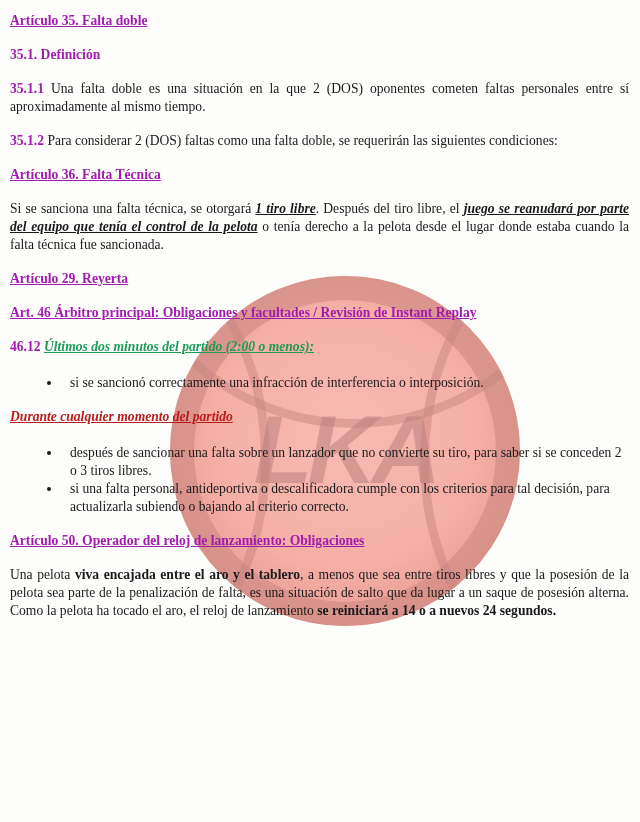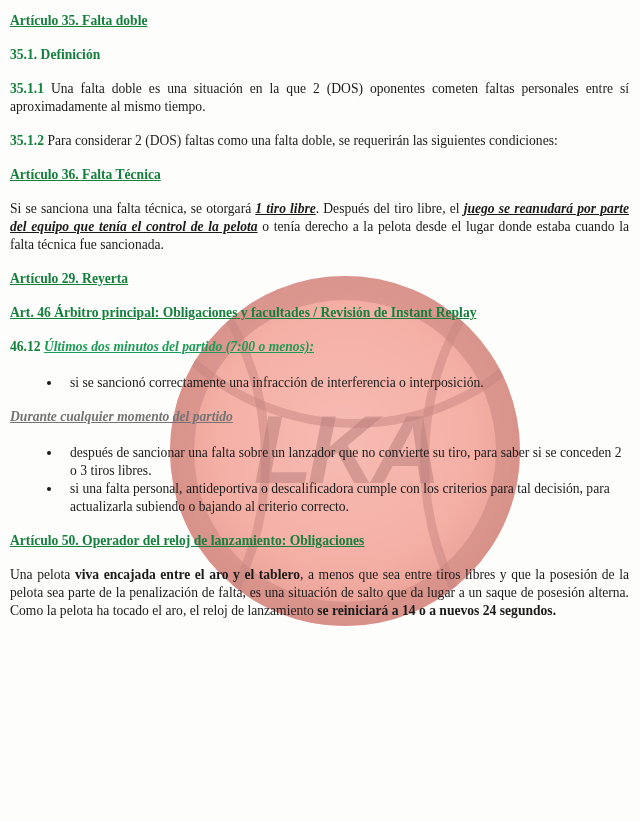--- a/index.html
+++ b/index.html
@@ -6,23 +6,23 @@
   body{
     width:640px;height:822px;overflow:hidden;position:relative;
     background:#fdfdfc;
     font-family:"Liberation Serif","DejaVu Serif",serif;
     font-size:13.6px;line-height:18px;color:#1a1a1a;
   }
   .page{position:relative;z-index:1;padding:12px 11px 0 10px;}
   p,h2,h3,ul{margin:0 0 16px;font-size:13.6px;font-weight:normal;}
   h2,h3{font-weight:bold;}
   .just{text-align:justify;}
-  .red{color:#15803d;}
+  .red{color:#a21caf;}
   .green{color:#1e9c57;}
-  .navy{color:#737373;}
+  .navy{color:#b91c1c;}
   .b{font-weight:bold;}
   .i{font-style:italic;margin-top:29px;}
   .u{text-decoration:underline;}
   ul{padding:2px 0 0 52px;list-style:disc;}
   li{padding-left:8px;margin:0;}
   
   .watermark{
     position:absolute;left:170px;top:276px;width:350px;height:350px;
     z-index:0;opacity:.52;pointer-events:none;
   }
@@ -67,21 +67,21 @@
 
   <h2 class="red u">Artículo 36. Falta Técnica</h2>
 
   <p class="just"><span>Si se sanciona una falta técnica, se otorgará </span><span class="b i u">1 tiro libre</span><span>. Después del tiro libre, el </span><span class="b i u">juego se reanudará por parte del equipo que tenía el control de la pelota</span><span> o tenía derecho a la pelota desde el lugar donde estaba cuando la falta técnica fue sancionada.</span></p>
 
   <h2 class="red u">Artículo 29.  Reyerta</h2>
 
 
   <h2 class="red u">Art. 46 Árbitro principal: Obligaciones y facultades / Revisión de Instant Replay</h2>
 
-  <p><span class="red b">46.12 </span><span class="green b i u">Últimos dos minutos del partido (7:00 o menos):</span></p>
+  <p><span class="red b">46.12 </span><span class="green b i u">Últimos dos minutos del partido (2:00 o menos):</span></p>
 
   <ul>
     <li>si se sancionó correctamente una infracción de interferencia o interposición.</li>
   </ul>
 
   <p><span class="navy b i u">Durante cualquier momento del partido</span></p>
 
   <ul>
     <li>después de sancionar una falta sobre un lanzador que no convierte su tiro, para saber si se conceden 2 o 3 tiros libres.</li>
     <li>si una falta personal, antideportiva o descalificadora cumple con los criterios para tal decisión, para actualizarla subiendo o bajando al criterio correcto.</li>

